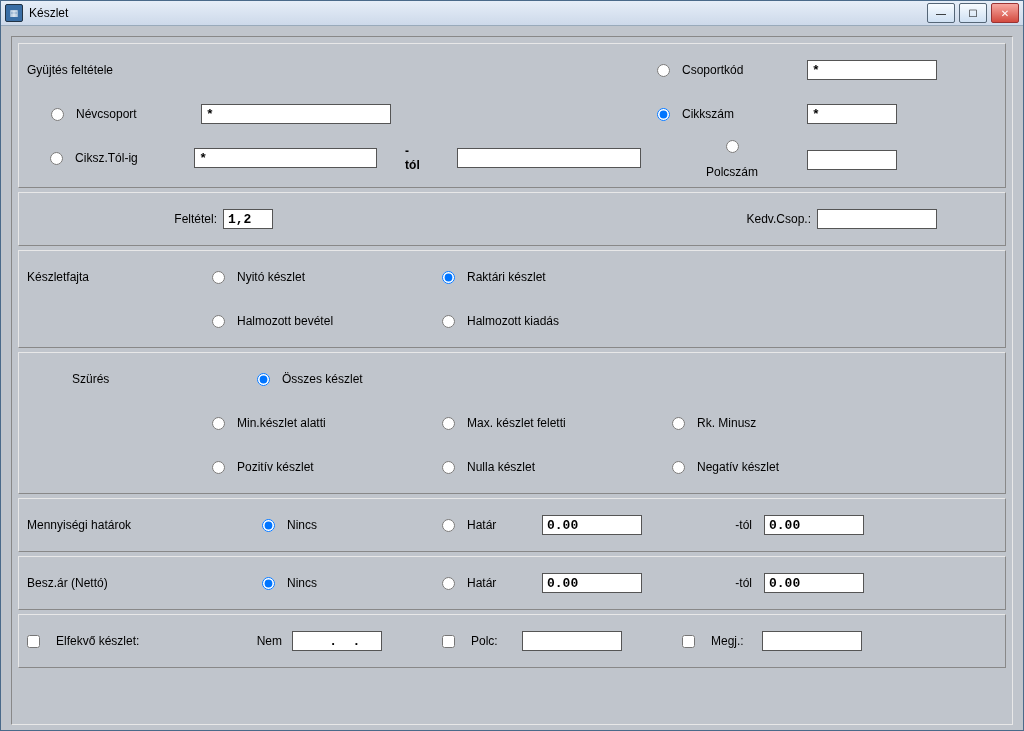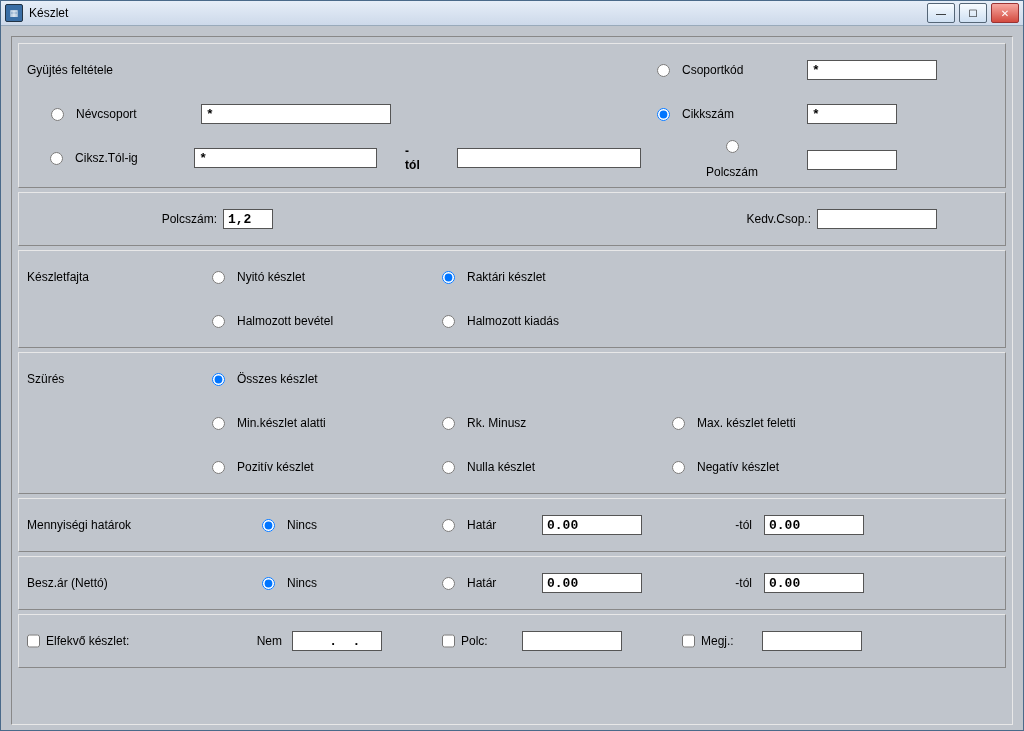--- a/index.html
+++ b/index.html
@@ -11,21 +11,21 @@
   .titlebar .winbtns{display:flex;gap:4px;}
   .winbtn{width:26px;height:18px;border:1px solid #567;background:linear-gradient(#f7fbff,#cfe0f3);border-radius:2px;display:flex;align-items:center;justify-content:center;font-size:10px;cursor:pointer;}
   .winbtn.close{background:linear-gradient(#f7a8a0,#d34a3f);color:#fff;border-color:#933;}
   .content{padding:10px;}
   .row{display:flex;align-items:center;min-height:36px;padding:4px 8px;}
   .lbl{font-weight:normal;width:auto;white-space:nowrap;}
   .radio{display:flex;align-items:center;gap:12px;cursor:pointer;}
   .radio input{margin:0;}
   .text-in{font-family:"Courier New",monospace;font-weight:bold;font-size:13px;padding:1px 4px;border:1px solid #555;background:#fff;box-sizing:border-box;height:20px;}
   .text-in.right{}
-  .chk{display:flex;gap:6px;}
+  .chk{display:flex;align-items:center;gap:16px;}
   .chk input{margin:0;}
   .spacer{flex:1;}
 
   
   .main-inner{background:#c0c5cc;border:1px solid #888;border-top-color:#888;border-left-color:#888;border-bottom-color:#e8e8e8;border-right-color:#e8e8e8;padding:6px;}
   .group{border:1px solid #888;border-top-color:#e8e8e8;border-left-color:#e8e8e8;border-bottom-color:#888;border-right-color:#888;margin-bottom:4px;padding:4px 0;}
 </style>
 </head>
 <body>
 
@@ -99,21 +99,21 @@
               </label>
               <input class="text-in" style="width: 90px;" value="">
             </div>
           </div>
         </div>
       </div>
 
       <div class="group">
         <div class="row">
           <div style="width:120px;"></div>
-          <span class="lbl" style="width:70px;text-align:right;padding-right:6px;">Polcszám:</span>
+          <span class="lbl" style="width:70px;text-align:right;padding-right:6px;">Feltétel:</span>
           <input class="text-in" style="width: 50px;" value="1,2">
           <div class="spacer"></div>
           <span class="lbl" style="padding-right:6px;">Kedv.Csop.:</span>
           <input class="text-in" style="width: 120px;" value="">
           <div style="width:60px;"></div>
         </div>
       </div>
 
       <div class="group">
         <div class="row">
@@ -136,39 +136,39 @@
           <label class="radio" style="width:230px;">
               <input type="radio" name="kf" style="">
               <span class="lbl">Halmozott kiadás</span>
             </label>
         </div>
       </div>
 
 
       <div class="group">
         <div class="row">
-          <span class="lbl" style="width:185px;">Szürés</span>
+          <span class="lbl" style="width:185px;margin-left:45px;">Szürés</span>
           <label class="radio" style="width:230px;">
               <input type="radio" name="sz" checked="" style="">
               <span class="lbl">Összes készlet</span>
             </label>
         </div>
         <div class="row">
           <span style="width:185px;"></span>
           <label class="radio" style="width:230px;">
               <input type="radio" name="sz" style="">
               <span class="lbl">Min.készlet alatti</span>
             </label>
           <label class="radio" style="width:230px;">
               <input type="radio" name="sz" style="">
+              <span class="lbl">Max. készlet feletti</span>
+            </label>
+          <label class="radio" style="width:230px;">
+              <input type="radio" name="sz" style="">
               <span class="lbl">Rk. Minusz</span>
-            </label>
-          <label class="radio" style="width:230px;">
-              <input type="radio" name="sz" style="">
-              <span class="lbl">Max. készlet feletti</span>
             </label>
         </div>
         <div class="row">
           <span style="width:185px;"></span>
           <label class="radio" style="width:230px;">
               <input type="radio" name="sz" style="">
               <span class="lbl">Pozitív készlet</span>
             </label>
           <label class="radio" style="width:230px;">
               <input type="radio" name="sz" style="">

